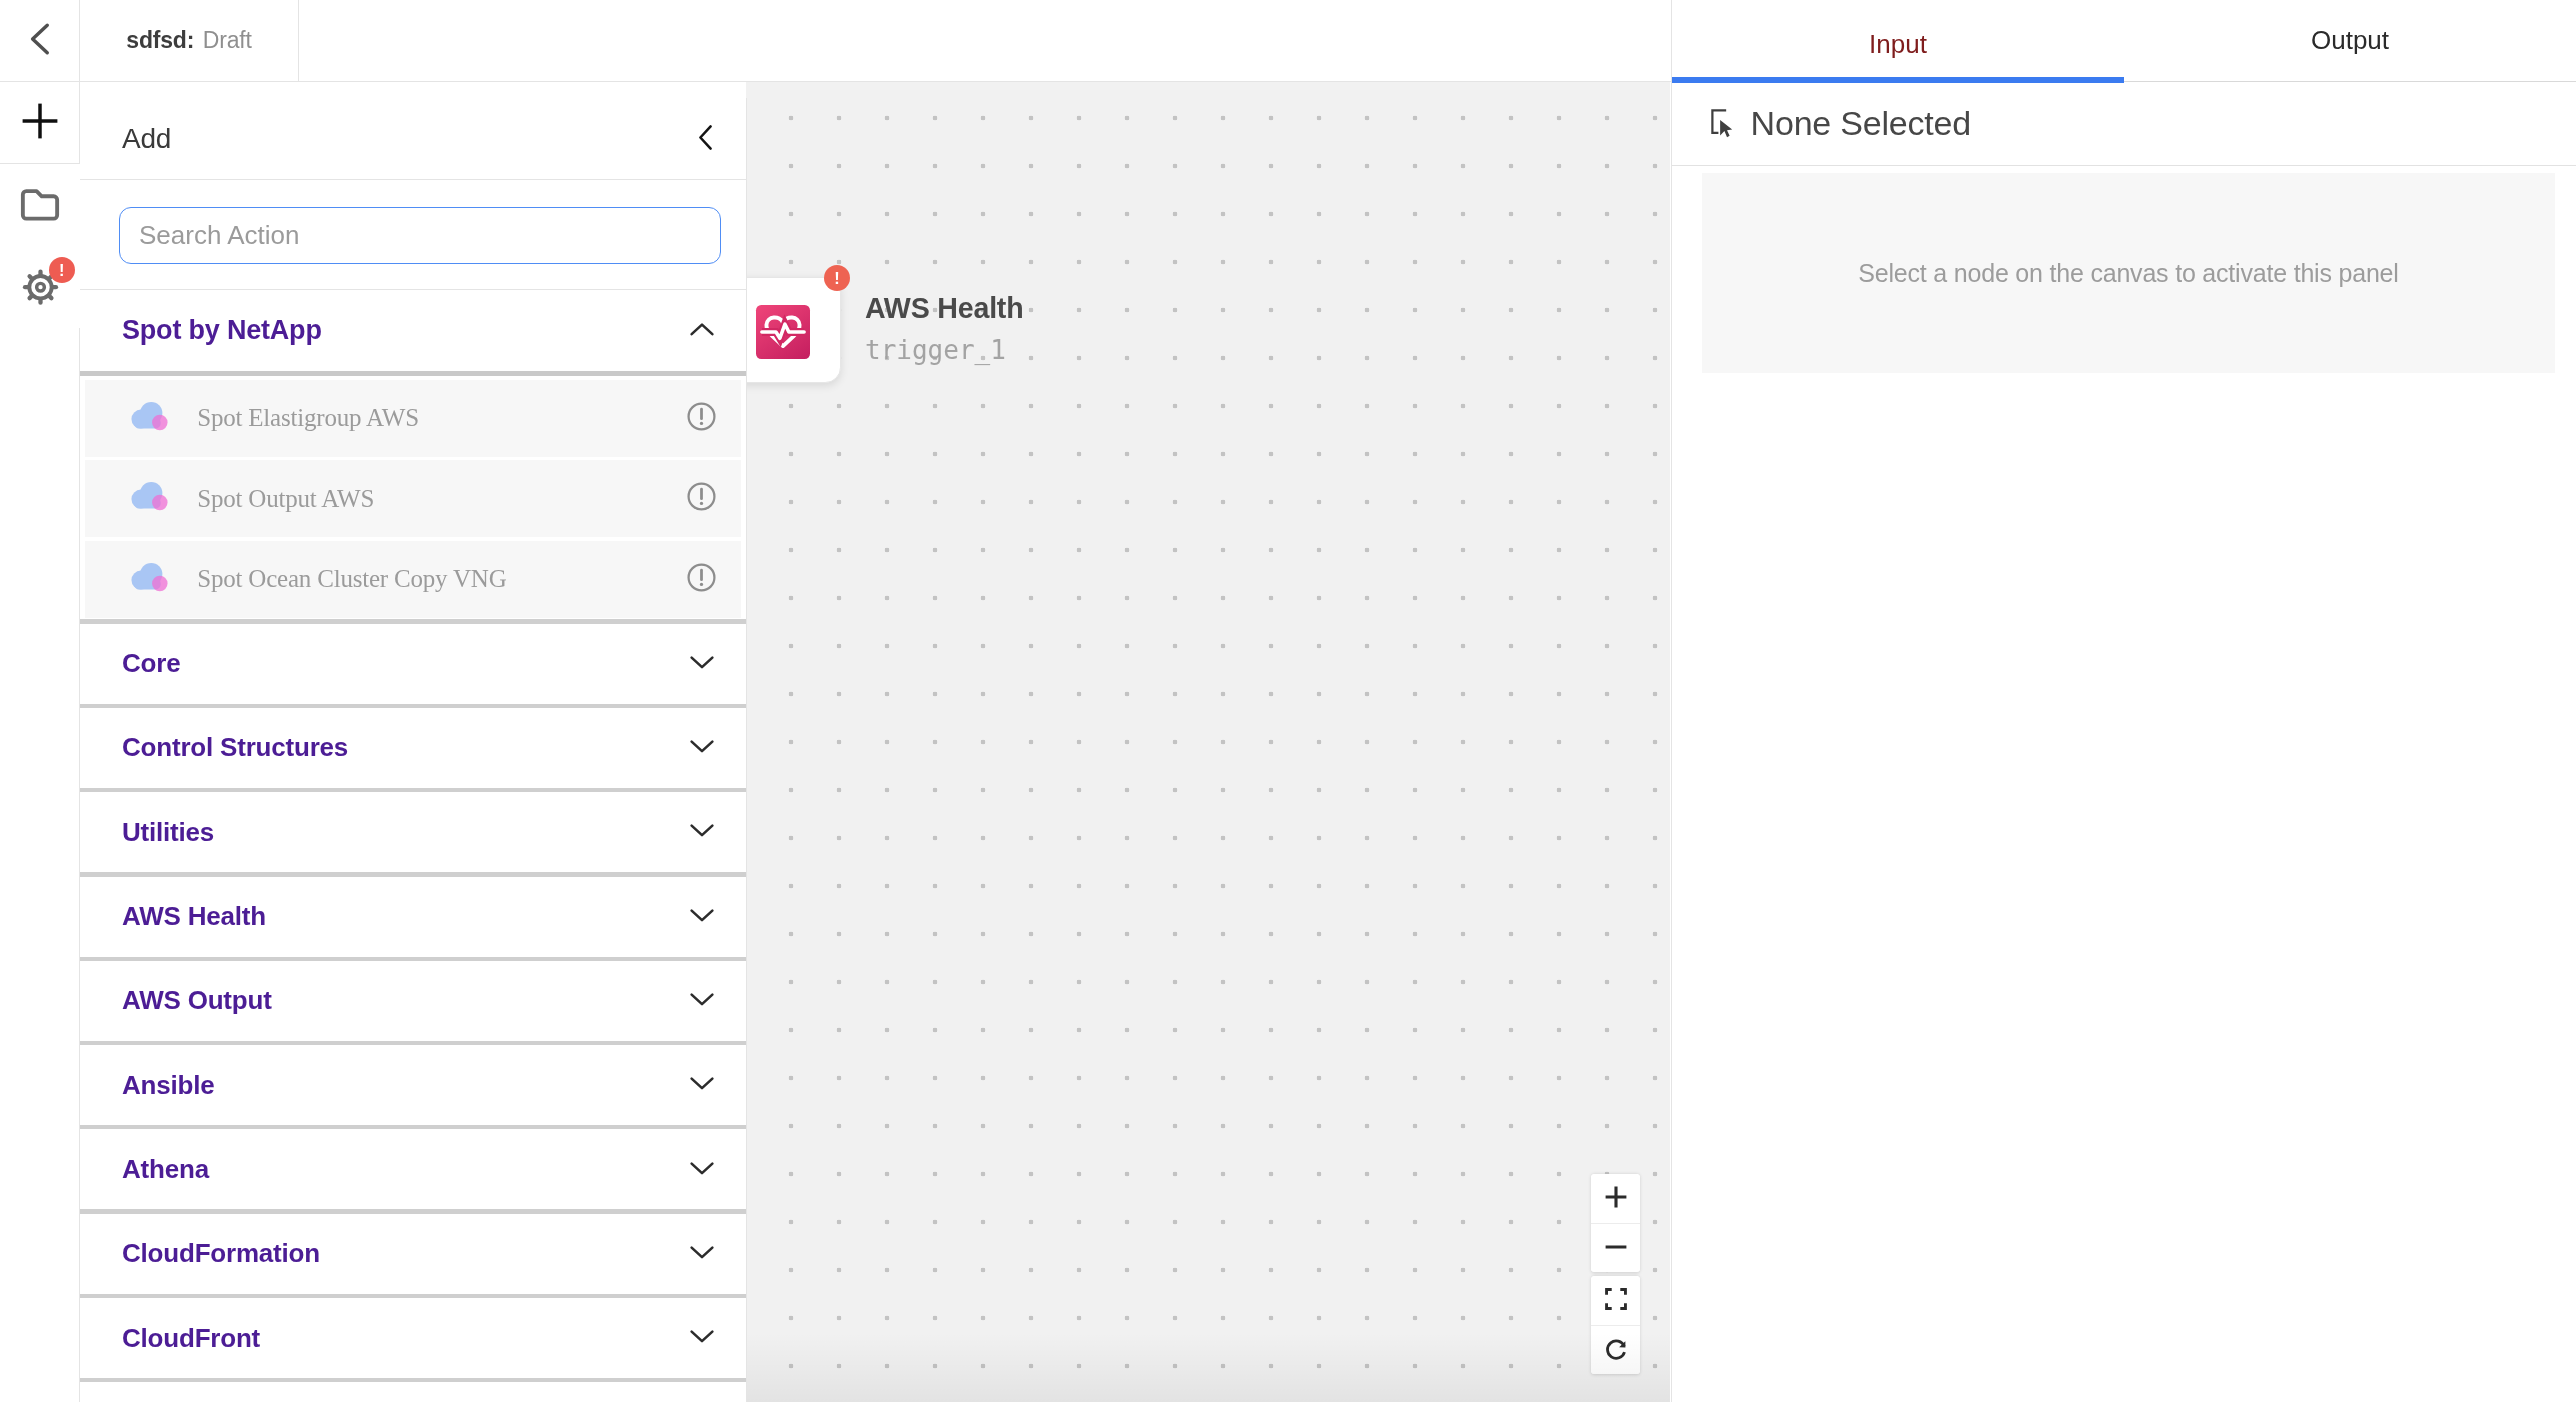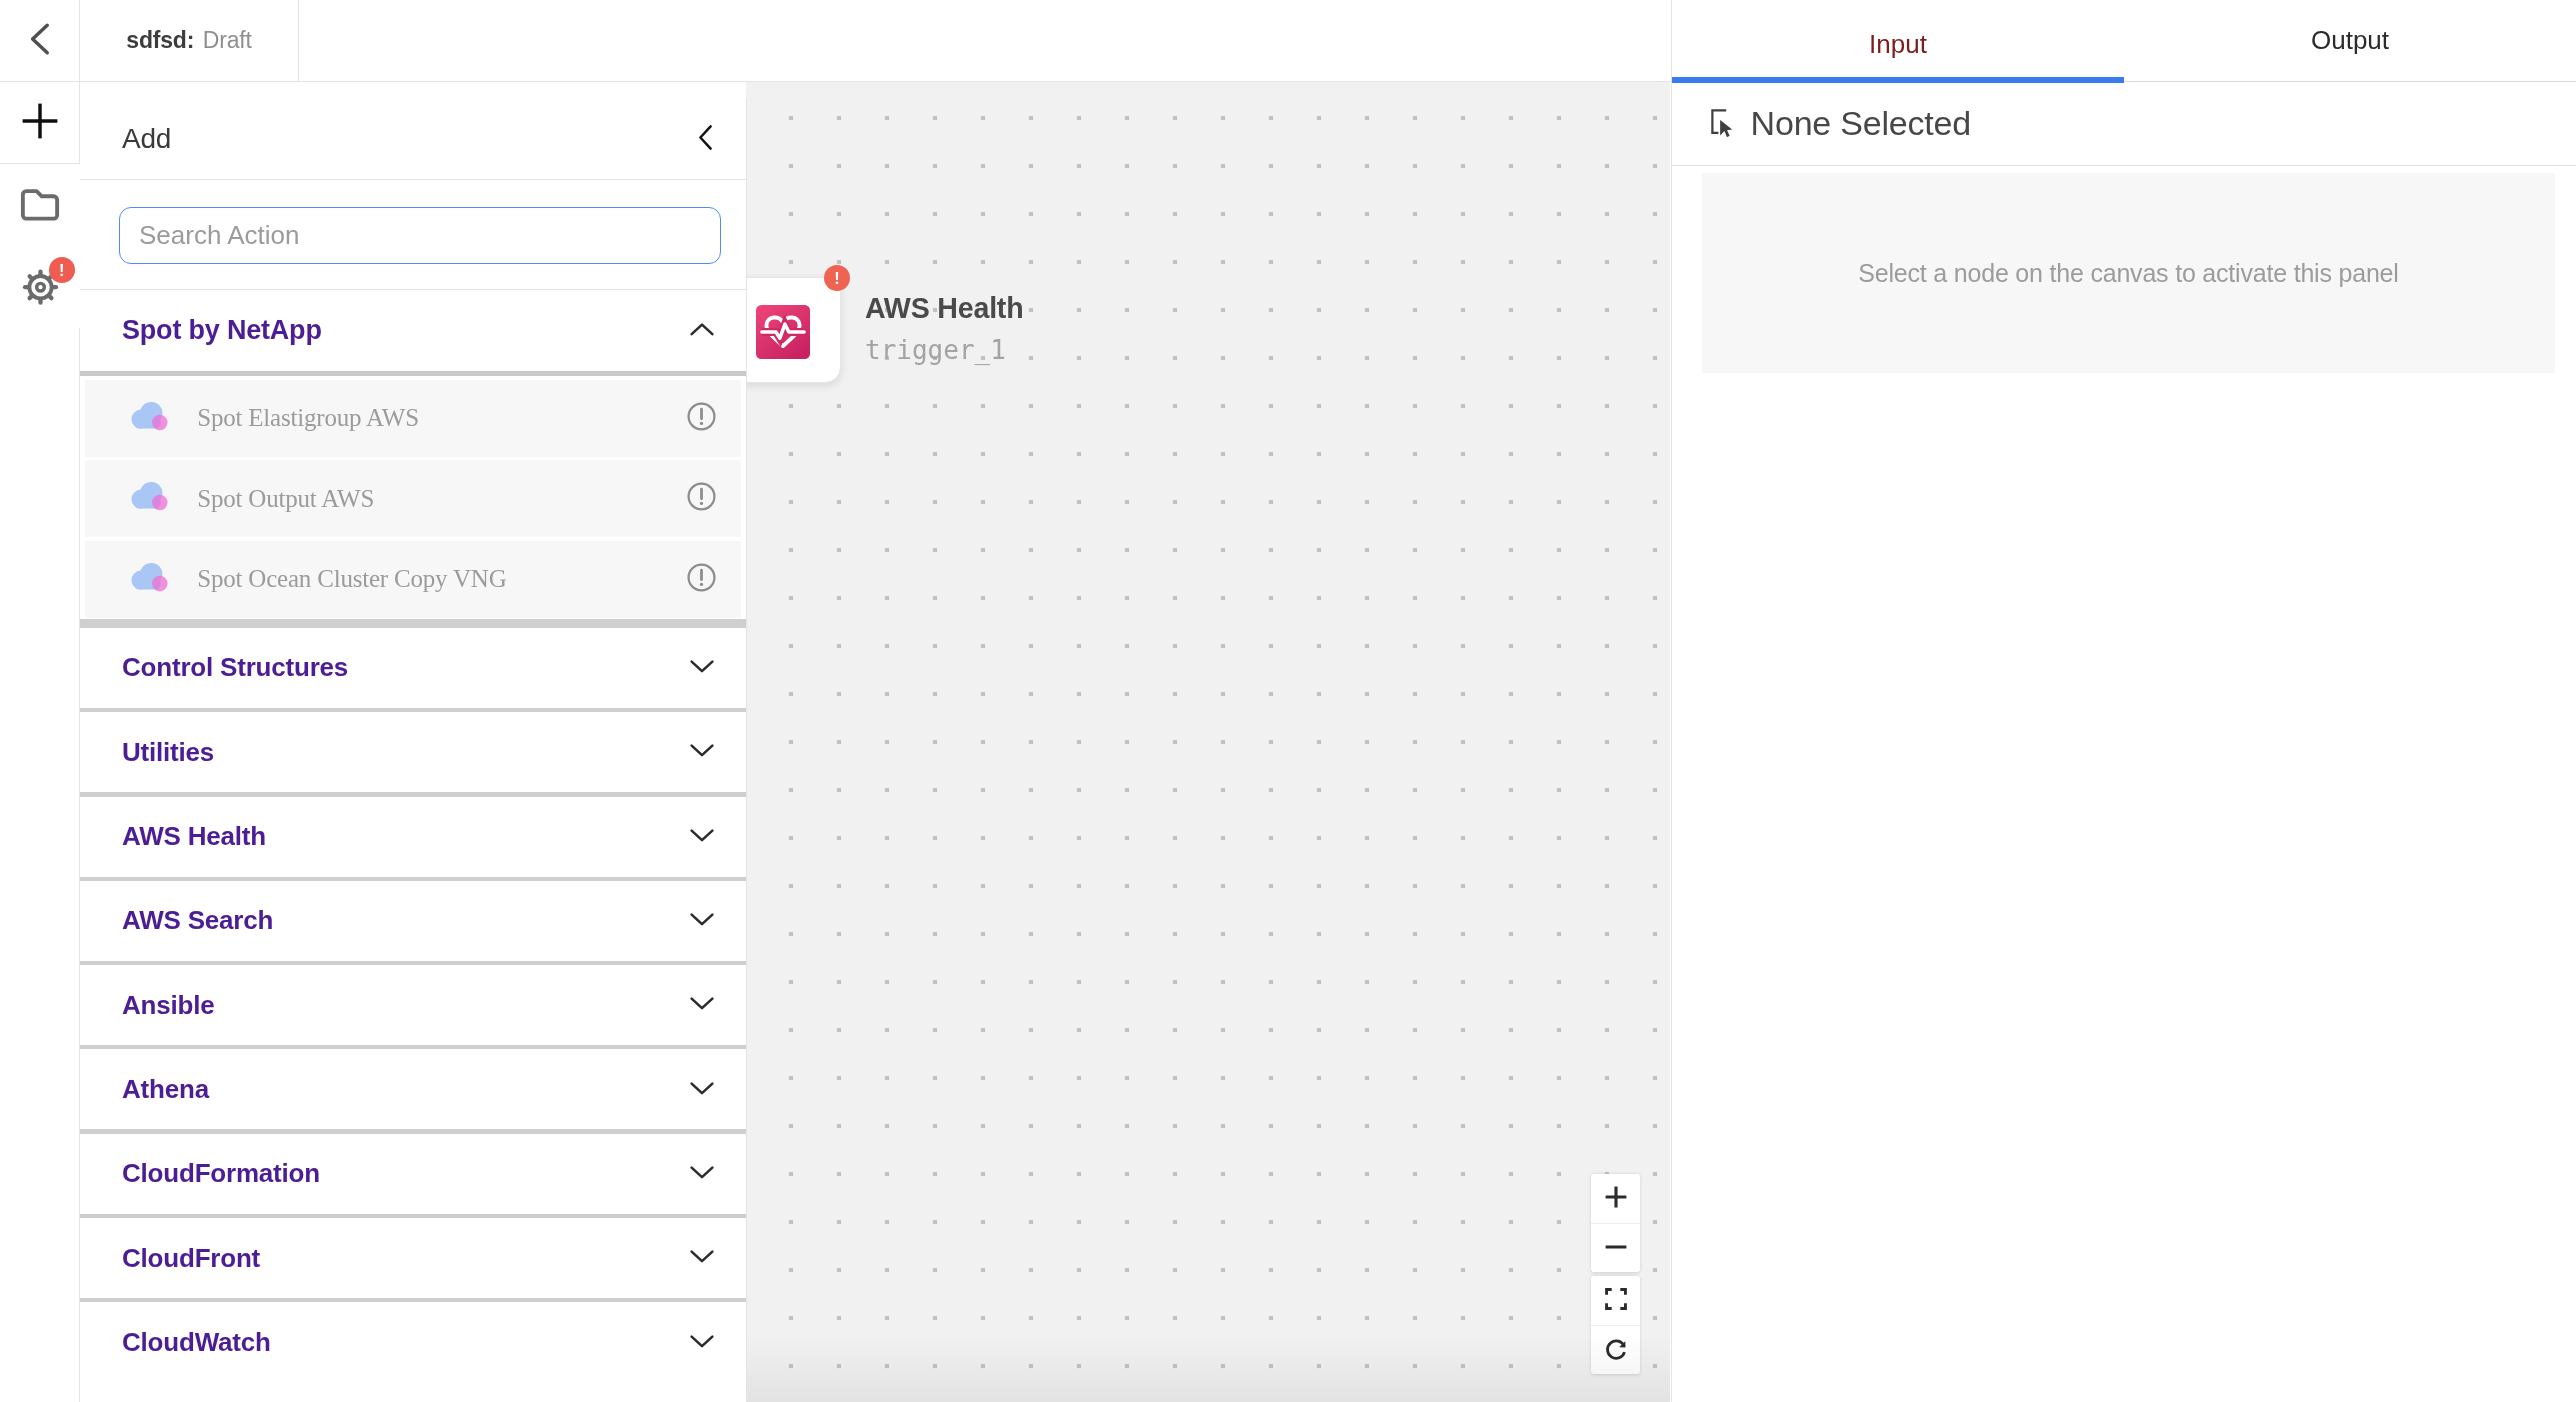--- a/index.html
+++ b/index.html
@@ -250,20 +250,26 @@
         <svg width="31" height="31" viewBox="0 0 36 36">
             <circle cx="18" cy="18" r="15" fill="none" stroke="#8d8d8d" stroke-width="2.6"></circle>
             <line x1="18" y1="9.5" x2="18" y2="20.5" stroke="#8d8d8d" stroke-width="3.2" stroke-linecap="round"></line>
             <circle cx="18" cy="26" r="1.9" fill="#8d8d8d"></circle>
           </svg>
       </span>
     </div>
 
     <div style="height:1.7px"></div>
     <div class="section-div"></div>
+    <div class="cat-row">
+      <span class="cat-label">Core</span>
+      <span><svg width="26" height="14.7" viewBox="0 0 30 17">
+            <polyline points="3,3 15,14 27,3" fill="none" stroke="#2c2c2c" stroke-width="3" stroke-linecap="round" stroke-linejoin="round"></polyline>
+          </svg></span>
+    </div>
     <div class="section-div"></div>
     <div class="cat-row">
       <span class="cat-label">Control Structures</span>
       <span><svg width="26" height="14.7" viewBox="0 0 30 17">
             <polyline points="3,3 15,14 27,3" fill="none" stroke="#2c2c2c" stroke-width="3" stroke-linecap="round" stroke-linejoin="round"></polyline>
           </svg></span>
     </div>
     <div class="section-div"></div>
     <div class="cat-row">
       <span class="cat-label">Utilities</span>
@@ -273,21 +279,21 @@
     </div>
     <div class="section-div"></div>
     <div class="cat-row">
       <span class="cat-label">AWS Health</span>
       <span><svg width="26" height="14.7" viewBox="0 0 30 17">
             <polyline points="3,3 15,14 27,3" fill="none" stroke="#2c2c2c" stroke-width="3" stroke-linecap="round" stroke-linejoin="round"></polyline>
           </svg></span>
     </div>
     <div class="section-div"></div>
     <div class="cat-row">
-      <span class="cat-label">AWS Search</span>
+      <span class="cat-label">AWS Output</span>
       <span><svg width="26" height="14.7" viewBox="0 0 30 17">
             <polyline points="3,3 15,14 27,3" fill="none" stroke="#2c2c2c" stroke-width="3" stroke-linecap="round" stroke-linejoin="round"></polyline>
           </svg></span>
     </div>
     <div class="section-div"></div>
     <div class="cat-row">
       <span class="cat-label">Ansible</span>
       <span><svg width="26" height="14.7" viewBox="0 0 30 17">
             <polyline points="3,3 15,14 27,3" fill="none" stroke="#2c2c2c" stroke-width="3" stroke-linecap="round" stroke-linejoin="round"></polyline>
           </svg></span>

